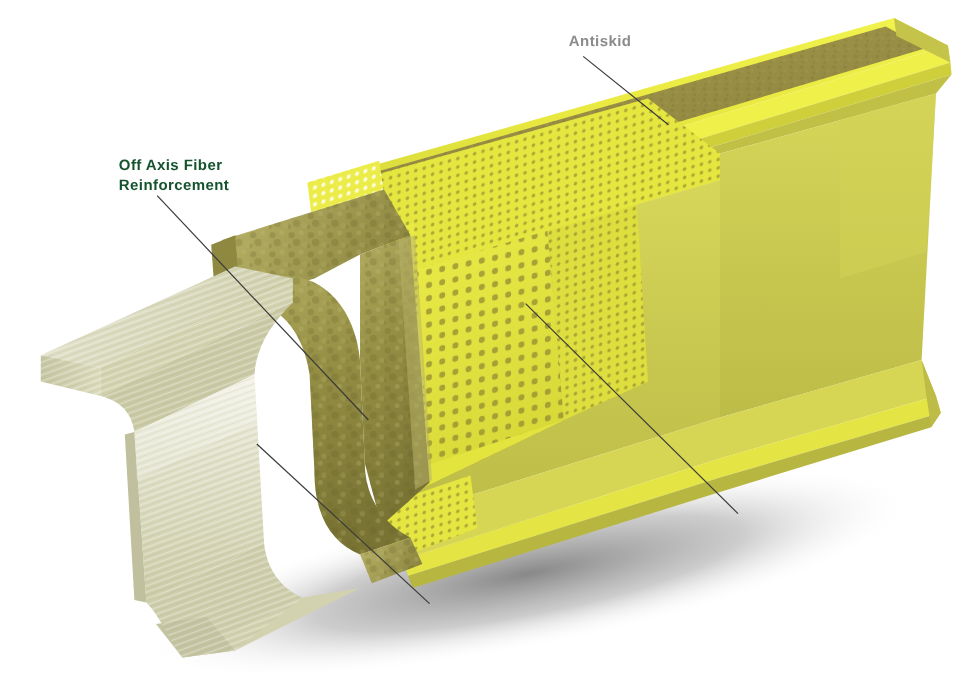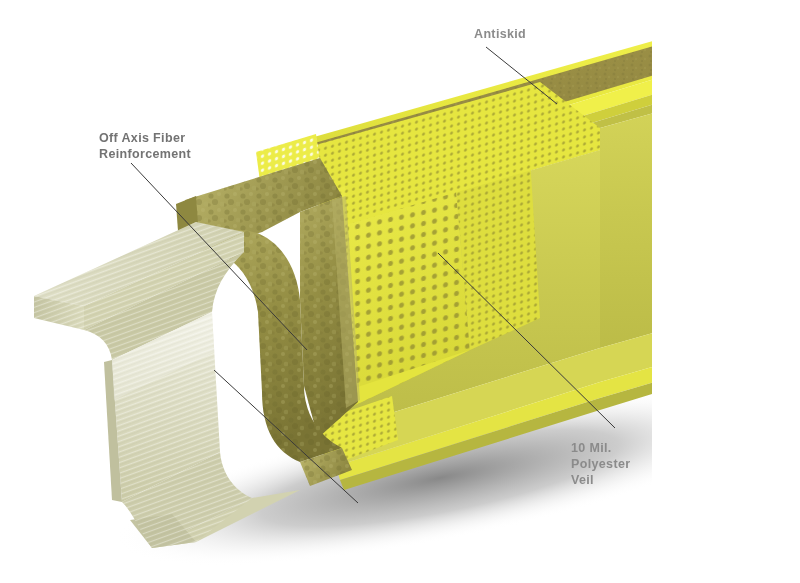--- a/index.html
+++ b/index.html
@@ -6,21 +6,21 @@
   html, body {
     margin: 0;
     padding: 0;
     background: #ffffff;
   }
   body {
     font-family: "Liberation Sans", sans-serif;
   }
   #stage {
     position: relative;
-    width: 652px;
+    width: 800px;
     height: 583px;
     background: #ffffff;
     overflow: hidden;
   }
   #figure-svg {
     position: absolute;
     left: 0;
     top: 0;
     width: 800px;
     height: 583px;
@@ -262,19 +262,18 @@
     <g stroke="#3a3a3a" stroke-width="1" fill="none" shape-rendering="geometricPrecision">
       <line x1="486" y1="47" x2="557" y2="104" stroke="#3a3a3a"></line>
       <line x1="131" y1="163" x2="307" y2="350" stroke="#3a3a3a"></line>
       <line x1="438" y1="253" x2="615" y2="428" stroke="#3a3a3a"></line>
       <line x1="214" y1="370" x2="358" y2="503" stroke="#3a3a3a"></line>
     </g>
   </svg>
 
   <div class="callout antiskid" style="color: rgb(139, 139, 139);">Antiskid</div>
 
-  <div class="callout offaxis" style="color: #737373;">Off Axis Fiber
+  <div class="callout offaxis" style="color: #14532d;">Off Axis Fiber
 Reinforcement</div>
 
-  <div class="callout veil" style="color: rgb(139, 139, 139);">10 Mil. Polyester Veil</div>
 
 
 </div>
 
 </body></html>

